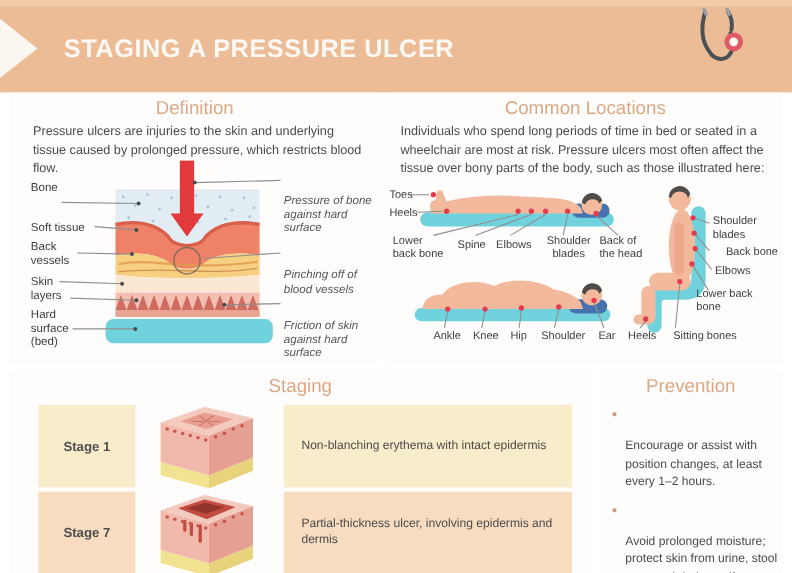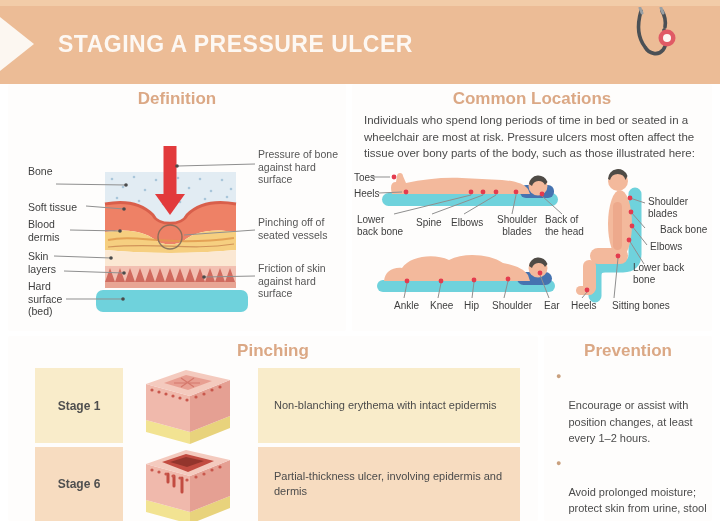--- a/index.html
+++ b/index.html
@@ -18,26 +18,26 @@
   .steth { position:absolute; left:632px; top:7px; }
 
   
   .panel { position:absolute; background:#fefdfc; border-radius:2px; }
   .def  { left:8px;  top:84px;  width:338px; height:247px; }
   .loc  { left:352px; top:84px; width:360px; height:247px; }
   .stag { left:8px;  top:336px; width:530px; height:185px; }
   .prev { left:544px; top:336px; width:168px; height:185px; }
 
   .h2 { position:absolute; left:0; right:0; top:5px; text-align:center;
-        font-size:17px; font-weight:bold; color:#dba885; }
+        font-size:17px; font-weight:normal; color:#dba885; }
   .para { position:absolute; font-size:11.5px; line-height:16.5px; color:#4b4b4b; }
 
   .lbl { position:absolute; font-size:10.5px; line-height:12.5px; color:#3e3e3e; }
   .lbl.sm { font-size:10px; line-height:12px; }
-  .lbl.it { color:#565656; }
+  .lbl.it { font-style:italic; color:#565656;margin-top:28px; }
   .lbl.ctr { text-align:center; }
   .nowrap { white-space:nowrap;margin-left:12px; }
 
   
   .stage-box { position:absolute; display:flex; align-items:center; justify-content:center;
                font-size:12px; font-weight:bold; color:#4f4f4f; }
   .cream { background:#f9ecca;text-align:center; }
   .peach { background:#f7dcc0; }
   .desc-box { position:absolute; display:flex; align-items:center;
               font-size:11px; line-height:15px; color:#4b4b4b; padding-left:16px; padding-right:10px; }
@@ -63,20 +63,21 @@
         <path d="M30,4 C33,9 34,14 33,20" fill="none" stroke="#4b5055" stroke-width="3.6" stroke-linecap="round"></path>
         <path d="M8,1 L10,6 M29,1 L31,6" stroke="#9aa0a4" stroke-width="3" stroke-linecap="round"></path>
         <circle cx="35" cy="31" r="8.5" fill="#e05a65"></circle>
         <circle cx="35" cy="31" r="4" fill="#fdf8f3"></circle>
       </svg>
     </div>
   </div>
 
   <div class="panel def">
     <div class="h2">Definition</div>
+    <div class="para" style="left:22px; top:28px; width:302px;">Pressure ulcers are injuries to the skin and underlying tissue caused by prolonged pressure, which restricts blood flow.</div>
 
     <svg class="abs" style="left:0; top:0;" width="338" height="247" viewBox="0 0 338 247">
 
       <path d="M97,88 H228 V120 C206,116 190,120 179,131 C174,142 150,142 145,131 C134,120 118,116 97,120 Z" fill="#e2ecf3"></path>
       <g fill="#a9c6da">
         <circle cx="104" cy="95" r="1.3"></circle>
           <circle cx="115" cy="103" r="1.3"></circle>
           <circle cx="126" cy="93" r="1.3"></circle>
         <circle cx="137" cy="106" r="1.3"></circle>
           <circle cx="148" cy="96" r="1.3"></circle>
@@ -133,26 +134,26 @@
           <circle cx="103" cy="174" r="1.8"></circle>
         <circle cx="116" cy="189" r="1.8"></circle>
           <circle cx="115" cy="215" r="1.8"></circle>
         <circle cx="169" cy="82" r="1.8"></circle>
           <circle cx="196" cy="193" r="1.8"></circle>
       </g>
     </svg>
 
     <div class="lbl" style="left:20px; top:81px;">Bone</div>
     <div class="lbl" style="left:20px; top:117px; width:58px;">Soft tissue</div>
-    <div class="lbl" style="left:20px; top:134px; width:44px;">Blood dermis</div>
+    <div class="lbl" style="left:20px; top:134px; width:44px;">Back vessels</div>
     <div class="lbl" style="left:20px; top:166px; width:38px;">Skin layers</div>
     <div class="lbl" style="left:20px; top:196px; width:50px;">Hard surface (bed)</div>
 
     <div class="lbl it" style="left:250px; top:64px; width:86px;">Pressure of bone against hard surface</div>
-    <div class="lbl it" style="left:250px; top:132px; width:78px;">Pinching off of seated vessels</div>
+    <div class="lbl it" style="left:250px; top:132px; width:78px;">Pinching off of blood vessels</div>
     <div class="lbl it" style="left:250px; top:178px; width:78px;">Friction of skin against hard surface</div>
   </div>
 
   <div class="panel loc">
     <div class="h2">Common Locations</div>
     <div class="para" style="left:12px; top:28px; width:338px;">Individuals who spend long periods of time in bed or seated in a wheelchair are most at risk. Pressure ulcers most often affect the tissue over bony parts of the body, such as those illustrated here:</div>
 
     <svg class="abs" style="left:0; top:0;" width="360" height="247" viewBox="0 0 360 247">
 
       <g>
@@ -247,21 +248,21 @@
     <div class="lbl sm" style="left:219px; top:216px;">Heels</div>
     <div class="lbl sm nowrap" style="left:248px; top:216px;">Sitting bones</div>
 
     <div class="lbl sm" style="left:296px; top:112px; width:54px;">Shoulder blades</div>
     <div class="lbl sm nowrap" style="left:296px; top:140px;">Back bone</div>
     <div class="lbl sm" style="left:298px; top:157px;">Elbows</div>
     <div class="lbl sm" style="left:281px; top:178px; width:62px;">Lower back bone</div>
   </div>
 
   <div class="panel stag">
-    <div class="h2">Pinching</div>
+    <div class="h2">Staging</div>
 
     <div>
       <div class="stage-box cream" style="left:27px; top:32px; width:88px; height:75px;">Stage 1</div>
       <svg class="abs" style="left:118px; top:30px;" width="120" height="80" viewBox="0 0 120 80">
         <polygon points="64,66 104,50 104,62 64,78" fill="#e8d37c"></polygon>
         <polygon points="20,54 64,66 64,78 20,66" fill="#f2e392"></polygon>
         <polygon points="64,30 104,14 104,50 64,66" fill="#e5a093"></polygon>
         <polygon points="20,18 64,30 64,66 20,54" fill="#f0b9ac"></polygon>
         <polygon points="20,18 60,4 104,14 64,30" fill="#f4cabe"></polygon>
         <polygon points="38,17 60,9 86,15 62,24" fill="#e89f92"></polygon>
@@ -276,21 +277,21 @@
           <circle cx="70" cy="31" r="1.6"></circle>
             <circle cx="78" cy="28" r="1.6"></circle>
             <circle cx="86" cy="24" r="1.6"></circle>
           <circle cx="94" cy="21" r="1.6"></circle>
         </g>
       </svg>
       <div class="desc-box cream" style="left:250px; top:32px; width:262px; height:75px;">Non-blanching erythema with intact epidermis</div>
     </div>
 
     <div>
-      <div class="stage-box peach" style="left:27px; top:111px; width:88px; height:74px;">Stage 6</div>
+      <div class="stage-box peach" style="left:27px; top:111px; width:88px; height:74px;">Stage 7</div>
       <svg class="abs" style="left:118px; top:110px;" width="120" height="80" viewBox="0 0 120 80">
         <polygon points="64,66 104,50 104,62 64,78" fill="#e8d37c"></polygon>
         <polygon points="20,54 64,66 64,78 20,66" fill="#f2e392"></polygon>
         <polygon points="64,30 104,14 104,50 64,66" fill="#e5a093"></polygon>
         <polygon points="20,18 64,30 64,66 20,54" fill="#f0b9ac"></polygon>
         <polygon points="20,18 60,4 104,14 64,30" fill="#f4cabe"></polygon>
         <polygon points="36,16 60,8 88,15 62,26" fill="#c24c41"></polygon>
         <polygon points="44,16 60,11 78,15 61,21" fill="#93352c"></polygon>
         <path d="M48,30 v10 M56,32 v14 M42,28 v8" stroke="#c24c41" stroke-width="3" stroke-linecap="round"></path>
         <g fill="#c9574c">

